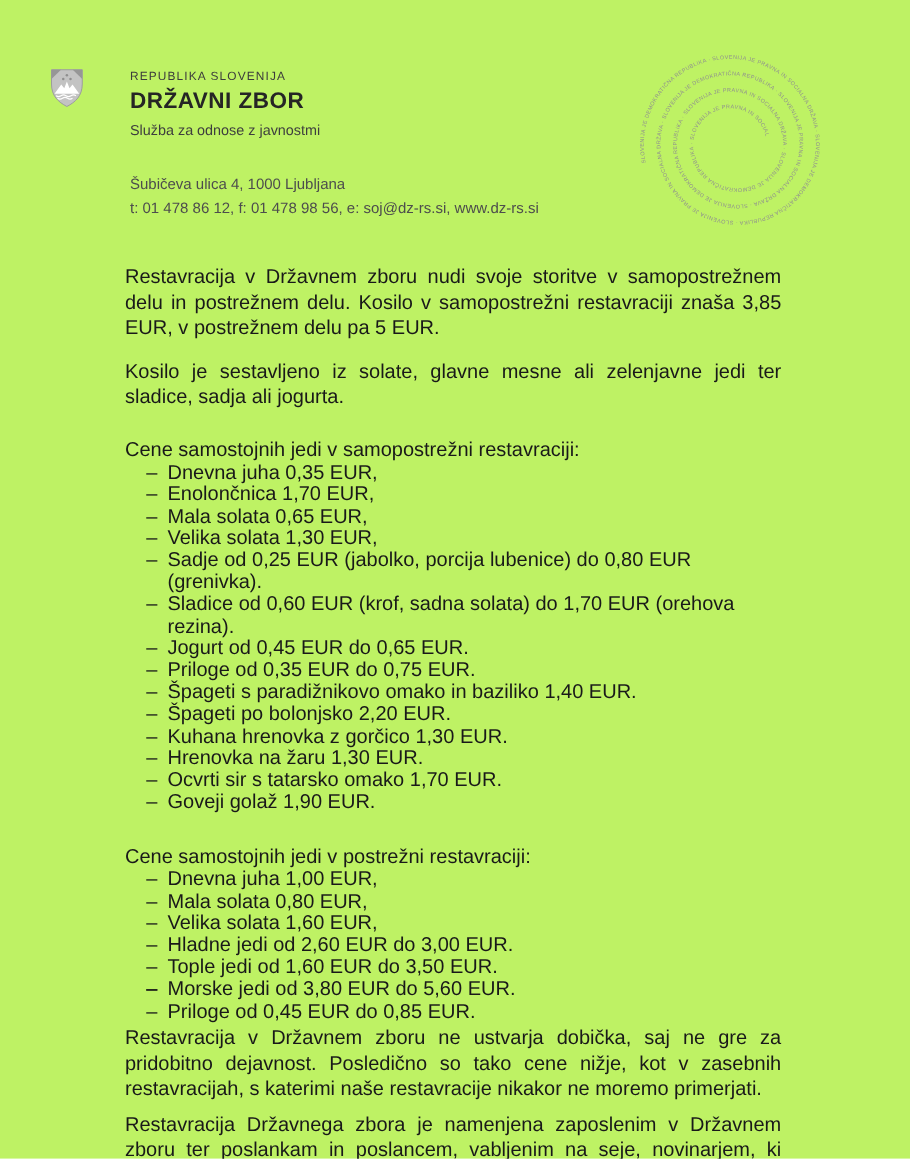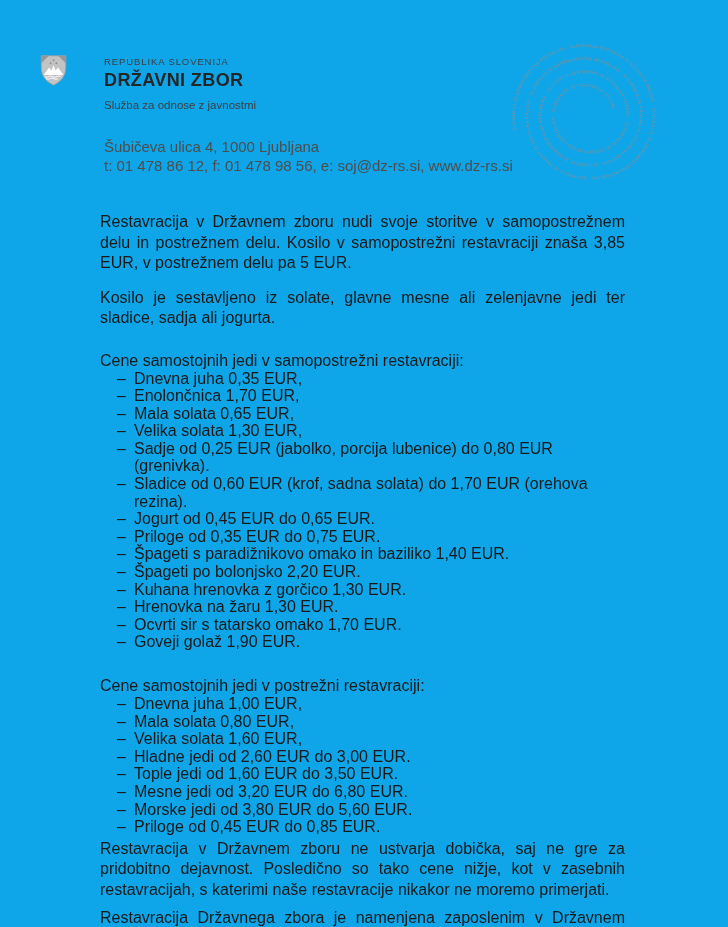--- a/index.html
+++ b/index.html
@@ -3,29 +3,29 @@
 <meta charset="utf-8">
 <style>
   * { margin:0; padding:0; box-sizing:border-box; }
   html,body { width:728px; height:927px; background:#ffffff; }
   body {
     font-family:"Liberation Sans", sans-serif;
     color:#1b1b1b;
     position:relative;
     overflow:hidden;
   }
-  .page { position:absolute; inset:0; background:#0ea5e9; }
+  .page { position:absolute; inset:0; background:#bef264; }
 
   
   .coa { position:absolute; left:40px; top:55px; width:27px; height:31px; }
   .org-block { position:absolute; left:104px; top:56px; }
   .republic { font-size:9.5px; letter-spacing:.9px; color:#3c3c3c; }
   .institution { font-size:18px; font-weight:bold; letter-spacing:.4px; color:#252525; margin-top:3px; }
   .department { font-size:11.5px; color:#3e3e3e; margin-top:8px; }
-  .address-block { position:absolute; left:104px; top:138px; font-size:15px; color:#4d4d4d; line-height:18.5px; }
+  .address-block { position:absolute; left:104px; top:138px; font-size:12px; color:#4d4d4d; line-height:18.5px; }
   .stamp { position:absolute; left:508px; top:40px; width:152px; height:152px; transform:rotate(-12deg); }
 
   
   .content { position:absolute; left:100px; top:205px; width:525px; font-size:16px; color:#191919; }
   p.para { text-align:justify; line-height:20.5px; }
   .p1 { margin-top:7px; }
   .p2 { margin-top:14px; }
   .h  { line-height:18px; margin-top:23px; }
   .h2 { margin-top:26px; }
   ul.plist { list-style:none; margin:0; }
@@ -93,21 +93,21 @@
         <li><span class="dash">–</span><span>Goveji golaž 1,90 EUR.</span></li>
       </ul>
 
     <div class="h h2">Cene samostojnih jedi v postrežni restavraciji:</div>
     <ul class="plist">
         <li><span class="dash">–</span><span>Dnevna juha 1,00 EUR,</span></li>
         <li><span class="dash">–</span><span>Mala solata 0,80 EUR,</span></li>
         <li><span class="dash">–</span><span>Velika solata 1,60 EUR,</span></li>
         <li><span class="dash">–</span><span>Hladne jedi od 2,60 EUR do 3,00 EUR.</span></li>
         <li><span class="dash">–</span><span>Tople jedi od 1,60 EUR do 3,50 EUR.</span></li>
-        <li><span class="dash">–</span><span>Mesne jedi od 3,20 EUR do 6,80 EUR.</span></li>
+        <li><span class="dash">–</span></li>
         <li><span class="dash">–</span><span>Morske jedi od 3,80 EUR do 5,60 EUR.</span></li>
         <li><span class="dash">–</span><span>Priloge od 0,45 EUR do 0,85 EUR.</span></li>
       </ul>
 
     <p class="para p4">Restavracija v Državnem zboru ne ustvarja dobička, saj ne gre za pridobitno dejavnost. Posledično so tako cene nižje, kot v zasebnih restavracijah, s katerimi naše restavracije nikakor ne moremo primerjati.</p>
     <p class="para p3">Restavracija Državnega zbora je namenjena zaposlenim v Državnem zboru ter poslankam in poslancem, vabljenim na seje, novinarjem, ki poročajo iz Državnega zbora ter protokolarnim obedom, s katerimi privarčujemo tudi pri stroških za reprezentanco.</p>
   </div>
 
 </div>
 

